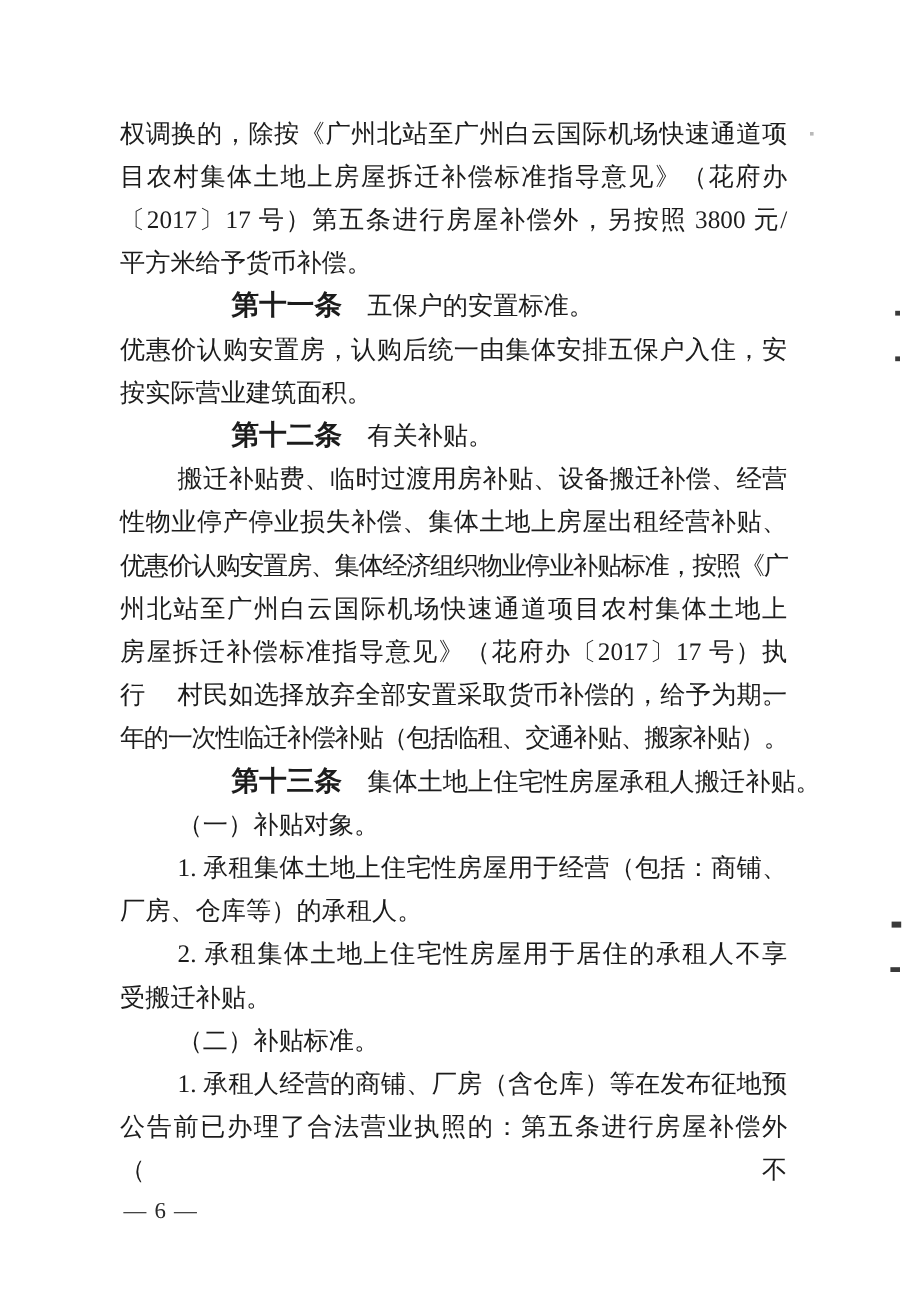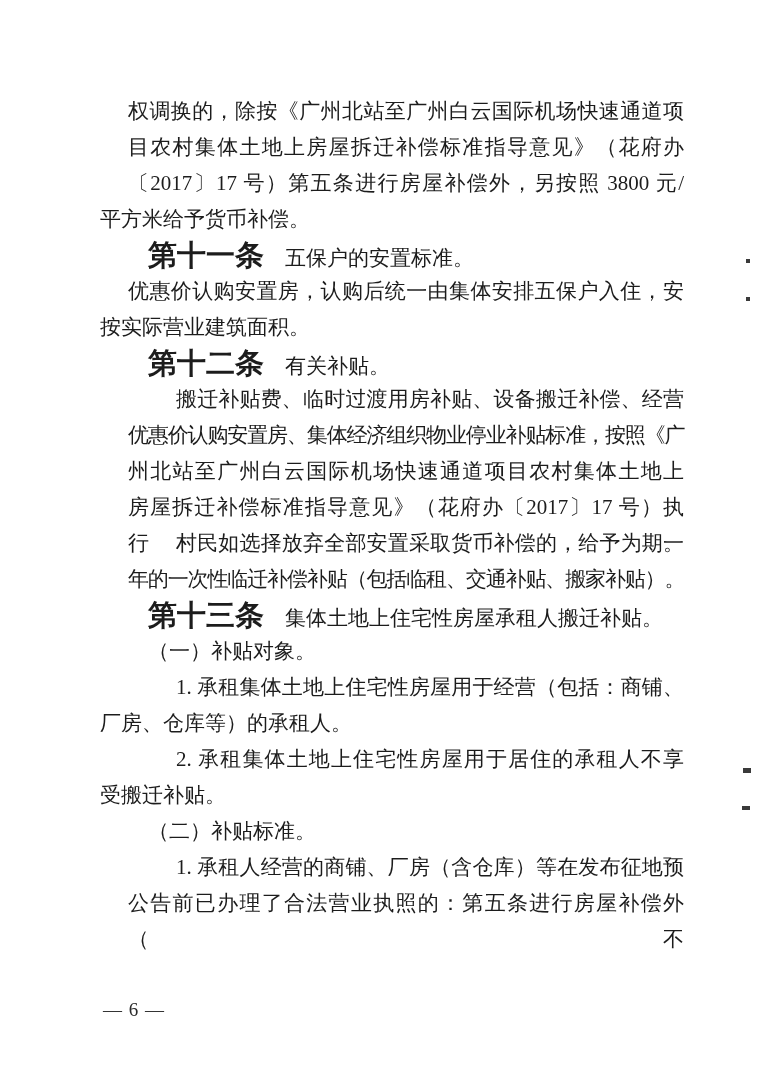--- a/index.html
+++ b/index.html
@@ -27,32 +27,32 @@
     height: 36px;
     line-height: 36px;
     font-size: 21px;
     white-space: nowrap;
     box-sizing: border-box;
   }
   .doc-line.justify {
     white-space: normal;
     text-align: justify;
     text-align-last: justify;
-    margin-left: 28px;
   }
   .doc-line.indent {
     padding-left: 48px;
   }
   .doc-line.tight {
     letter-spacing: -1.5px;
   }
   .seg { font-weight: normal; text-align: right; }
   .seg.bold {
     font-weight: bold;
-    font-size: 29px;
+    font-size: 23px;
+    margin-left: 45px;
   }
   .page-number {
     position: absolute;
     left: 103px;
     top: 999px;
     font-size: 19px;
     letter-spacing: 1px;
     color: #2a2a2a;
   }
   .speck {
@@ -69,20 +69,21 @@
   <div class="doc-body" id="doc-body">
       <div class="doc-line justify"><span class="seg">权调换的，除按《广州北站至广州白云国际机场快速通道项</span></div>
       <div class="doc-line justify"><span class="seg">目农村集体土地上房屋拆迁补偿标准指导意见》（花府办</span></div>
       <div class="doc-line justify"><span class="seg">〔2017〕17 号）第五条进行房屋补偿外，另按照 3800 元/</span></div>
       <div class="doc-line"><span class="seg">平方米给予货币补偿。</span></div>
       <div class="doc-line indent"><span class="seg bold">第十一条</span><span class="seg">　五保户的安置标准。</span></div>
       <div class="doc-line justify"><span class="seg">优惠价认购安置房，认购后统一由集体安排五保户入住，安</span></div>
       <div class="doc-line"><span class="seg">按实际营业建筑面积。</span></div>
       <div class="doc-line indent"><span class="seg bold">第十二条</span><span class="seg">　有关补贴。</span></div>
       <div class="doc-line indent justify"><span class="seg">搬迁补贴费、临时过渡用房补贴、设备搬迁补偿、经营</span></div>
+      <div class="doc-line justify"><span class="seg">性物业停产停业损失补偿、集体土地上房屋出租经营补贴、</span></div>
       <div class="doc-line justify tight"><span class="seg">优惠价认购安置房、集体经济组织物业停业补贴标准，按照《广</span></div>
       <div class="doc-line justify"><span class="seg">州北站至广州白云国际机场快速通道项目农村集体土地上</span></div>
       <div class="doc-line justify"><span class="seg">房屋拆迁补偿标准指导意见》（花府办〔2017〕17 号）执行。</span></div>
       <div class="doc-line indent justify"><span class="seg">村民如选择放弃全部安置采取货币补偿的，给予为期一</span></div>
       <div class="doc-line justify tight"><span class="seg">年的一次性临迁补偿补贴（包括临租、交通补贴、搬家补贴）。</span></div>
       <div class="doc-line indent"><span class="seg bold">第十三条</span><span class="seg">　集体土地上住宅性房屋承租人搬迁补贴。</span></div>
       <div class="doc-line indent"><span class="seg">（一）补贴对象。</span></div>
       <div class="doc-line indent justify"><span class="seg">1. 承租集体土地上住宅性房屋用于经营（包括：商铺、</span></div>
       <div class="doc-line"><span class="seg">厂房、仓库等）的承租人。</span></div>
       <div class="doc-line indent justify"><span class="seg">2. 承租集体土地上住宅性房屋用于居住的承租人不享</span></div>

